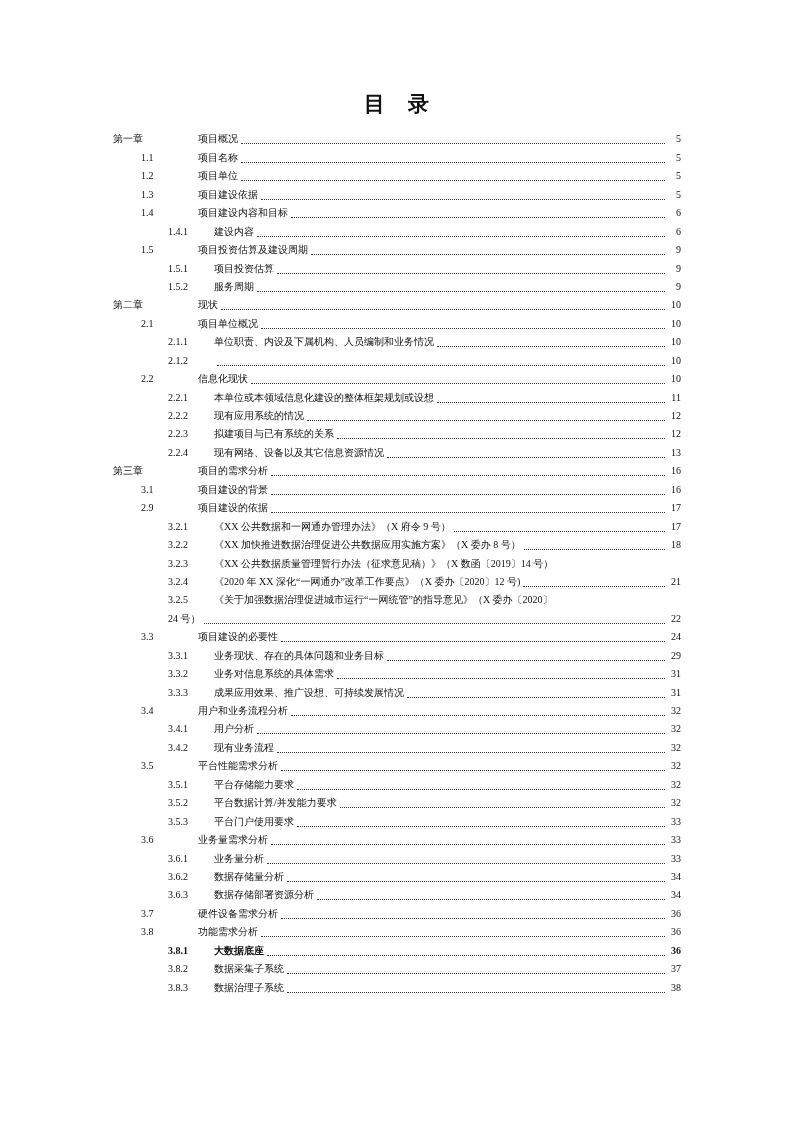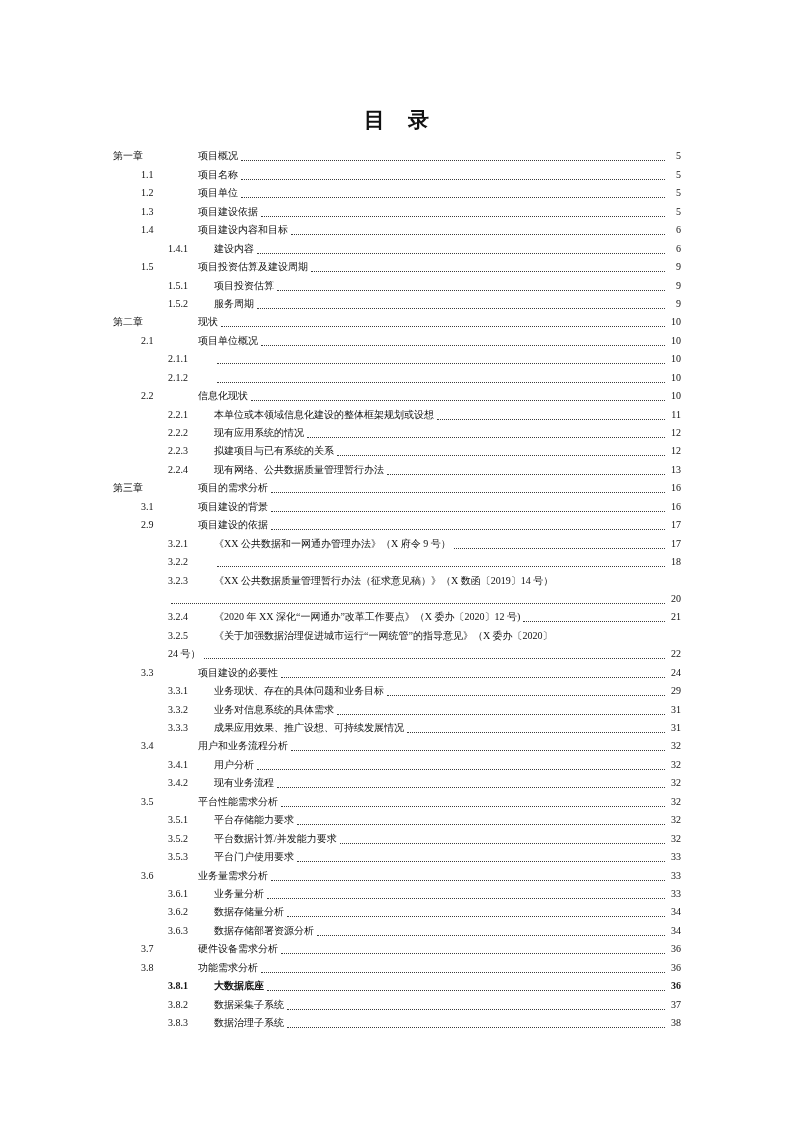--- a/index.html
+++ b/index.html
@@ -10,21 +10,21 @@
     color:#111111;
     font-family:"Liberation Serif","DejaVu Serif",serif;
     overflow:hidden;
     box-sizing:border-box;
   }
   .content{
     box-sizing:border-box;
     padding:93px 113px 0 113px;
   }
   .doc-title{
-    margin:16px;
+    margin:0;
     text-align:center;
     font-size:21px;
     line-height:22px;
     font-weight:bold;
     letter-spacing:1px;
   }
   .toc{margin-top:15px;}
   .row{
     display:flex;
     align-items:flex-end;
@@ -125,20 +125,21 @@
           <span class="page-num">10</span>
         </div>
         <div class="row lvl2">
           <span class="num">2.1</span>
           <span class="title">项目单位概况</span>
           <span class="dots"></span>
           <span class="page-num">10</span>
         </div>
         <div class="row lvl3">
           <span class="num">2.1.1</span>
+          <span class="title">单位职责、内设及下属机构、人员编制和业务情况</span>
           <span class="dots"></span>
           <span class="page-num">10</span>
         </div>
         <div class="row lvl3">
           <span class="num">2.1.2</span>
           <span class="dots"></span>
           <span class="page-num">10</span>
         </div>
         <div class="row lvl2">
           <span class="num">2.2</span>
@@ -159,21 +160,21 @@
           <span class="page-num">12</span>
         </div>
         <div class="row lvl3">
           <span class="num">2.2.3</span>
           <span class="title">拟建项目与已有系统的关系</span>
           <span class="dots"></span>
           <span class="page-num">12</span>
         </div>
         <div class="row lvl3">
           <span class="num">2.2.4</span>
-          <span class="title">现有网络、公共数据质量管理暂行办法</span>
+          <span class="title">现有网络、设备以及其它信息资源情况</span>
           <span class="dots"></span>
           <span class="page-num">13</span>
         </div>
         <div class="row lvl1">
           <span class="num">第三章</span>
           <span class="title">项目的需求分析</span>
           <span class="dots"></span>
           <span class="page-num">16</span>
         </div>
         <div class="row lvl2">
@@ -189,30 +190,27 @@
           <span class="page-num">17</span>
         </div>
         <div class="row lvl3">
           <span class="num">3.2.1</span>
           <span class="title">《XX 公共数据和一网通办管理办法》（X 府令 9 号）</span>
           <span class="dots"></span>
           <span class="page-num">17</span>
         </div>
         <div class="row lvl3">
           <span class="num">3.2.2</span>
+          <span class="title">《XX 加快推进数据治理促进公共数据应用实施方案》（X 委办 8 号）</span>
           <span class="dots"></span>
           <span class="page-num">18</span>
         </div>
         <div class="row lvl3">
           <span class="num">3.2.3</span>
           <span class="title">《XX 公共数据质量管理暂行办法（征求意见稿）》（X 数函〔2019〕14 号）</span>
-        </div>
-        <div class="row cont lvl3">
-          <span class="dots"></span>
-          <span class="page-num">20</span>
         </div>
         <div class="row lvl3">
           <span class="num">3.2.4</span>
           <span class="title">《2020 年 XX 深化“一网通办”改革工作要点》（X 委办〔2020〕12 号)</span>
           <span class="dots"></span>
           <span class="page-num">21</span>
         </div>
         <div class="row lvl3">
           <span class="num">3.2.5</span>
           <span class="title">《关于加强数据治理促进城市运行“一网统管”的指导意见》（X 委办〔2020〕</span>

